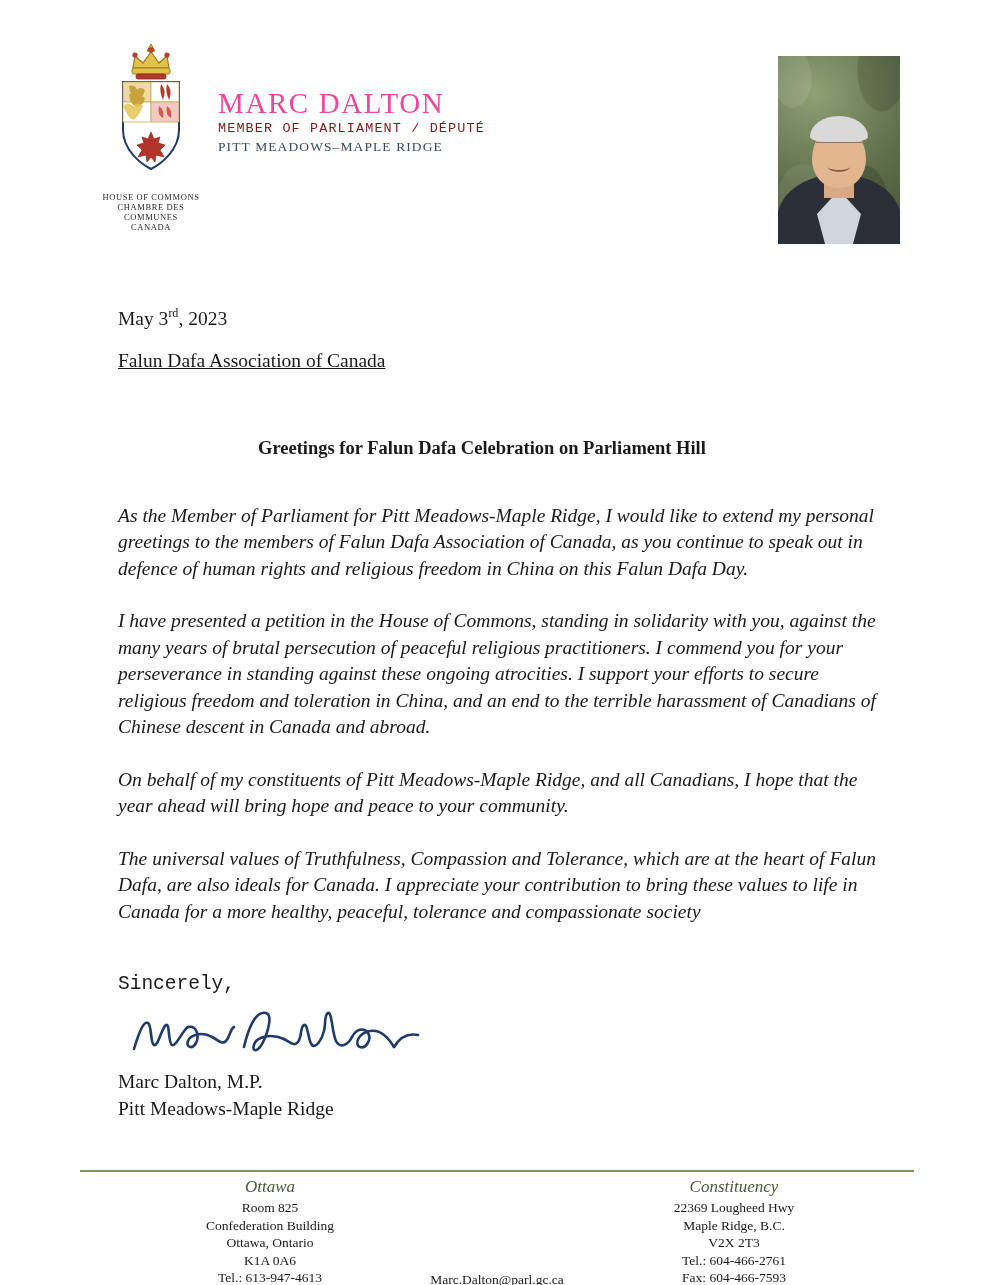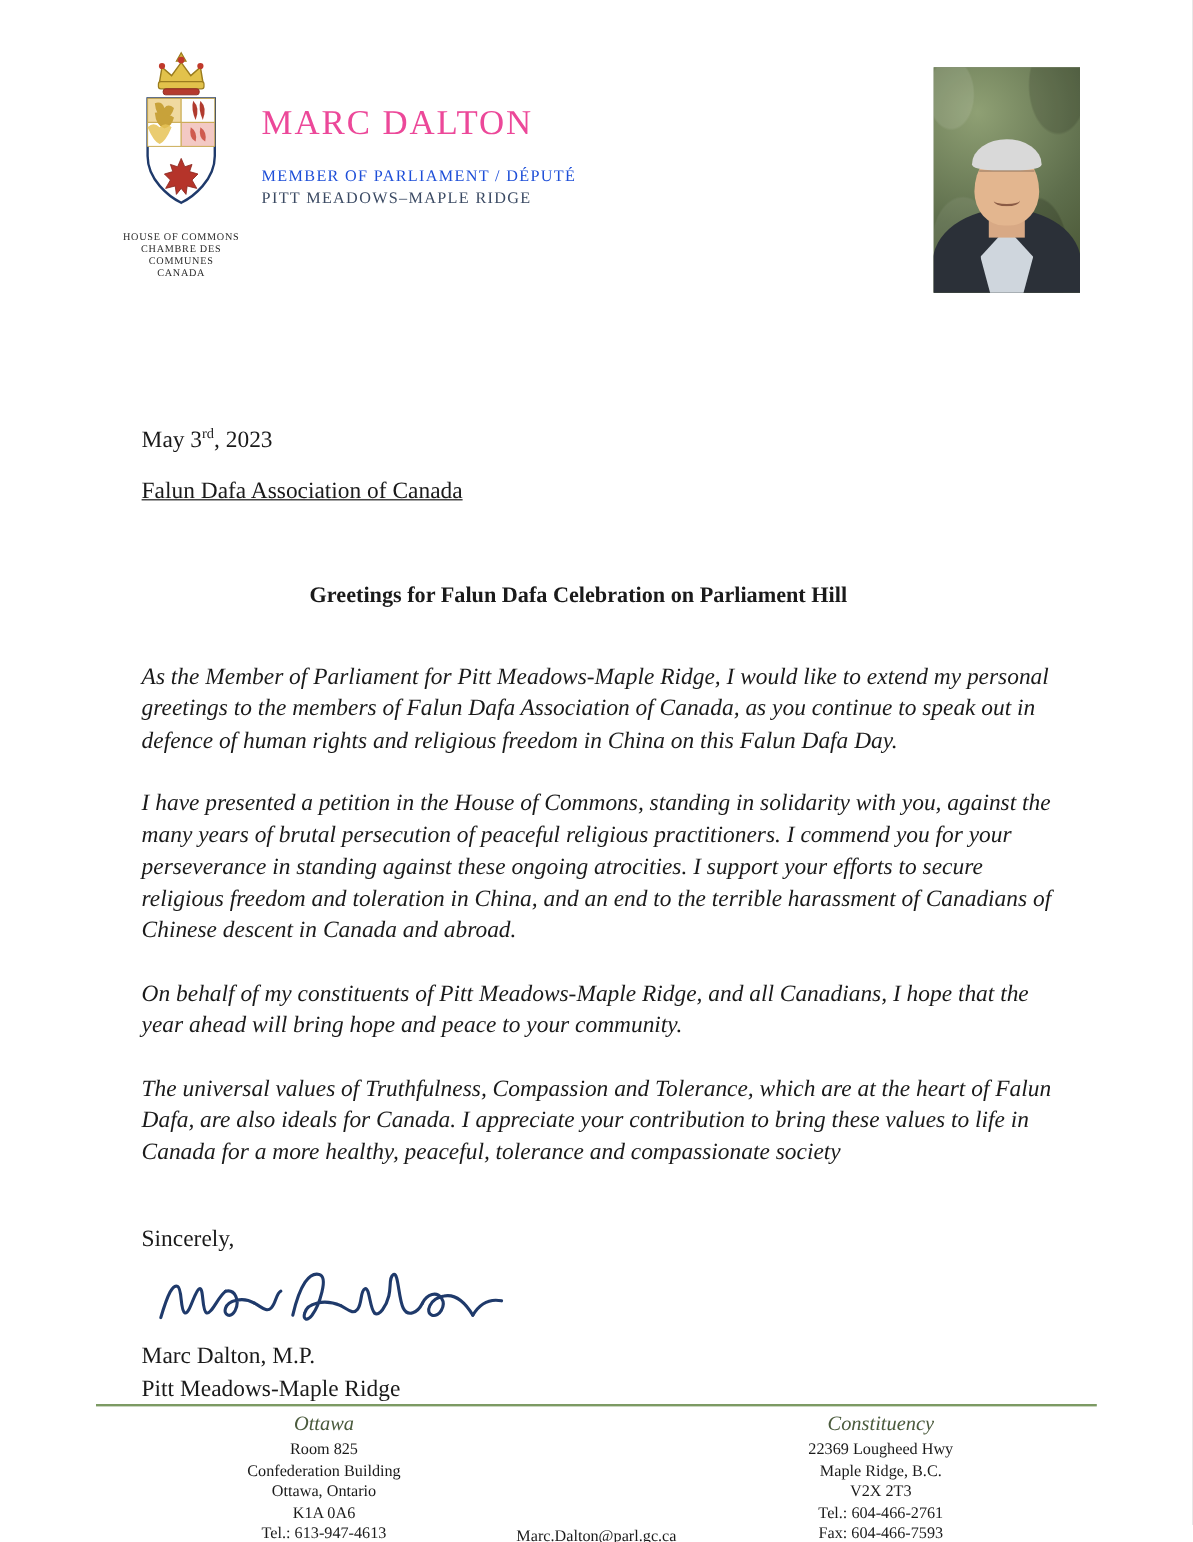--- a/index.html
+++ b/index.html
@@ -49,25 +49,25 @@
   .mp-name {
     font-family: "Liberation Serif", serif;
     font-size: 29px;
     letter-spacing: 1.6px;
     color: #ec4899;
     font-variant: small-caps;
     text-transform: uppercase;
     line-height: 30px;
   }
   .mp-title {
-    margin-top: 20px;
-    font-family: Liberation Serif, serif;
+    margin-top: 2px;
+    font-family: Liberation Mono, monospace;
     font-size: 13.5px;
     letter-spacing: 1.1px;
-    color: #1d4ed8;
+    color: #7f1d1d;
     text-transform: uppercase;
     line-height: 18px;
   }
   .mp-riding {
     font-family: "Liberation Serif", serif;
     font-size: 13.5px;
     letter-spacing: 1.1px;
     color: #3b4a63;
     text-transform: uppercase;
     line-height: 18px;
@@ -173,21 +173,20 @@
     border-bottom: 2px solid #8a5b45;
     border-radius: 0 0 50% 50%;
   }
 
   
   .body-area {
     position: absolute;
     left: 118px;
     top: 300px;
     width: 760px;
-    margin-top: 48px;
   }
   .date-line {
     font-size: 19.5px;
     line-height: 26px;
     margin-bottom: 16px;
   }
   .date-line sup { font-size: 12px; vertical-align: super; }
   .recipient {
     font-size: 19.5px;
     line-height: 26px;
@@ -205,20 +204,21 @@
     font-size: 19.5px;
     line-height: 26.5px;
     text-align: left;
     font-style: italic;
   }
   .para.first { margin-top: 43px; }
   .closing {
     margin-top: 46px;
     font-size: 19.5px;
     line-height: 26px;
+    font-family: Liberation Mono, monospace;
   }
   .signature {
     margin-top: 6px;
     margin-left: 8px;
     height: 64px;
   }
   .sig-name {
     margin-top: 2px;
     font-size: 19.5px;
     line-height: 25px;

